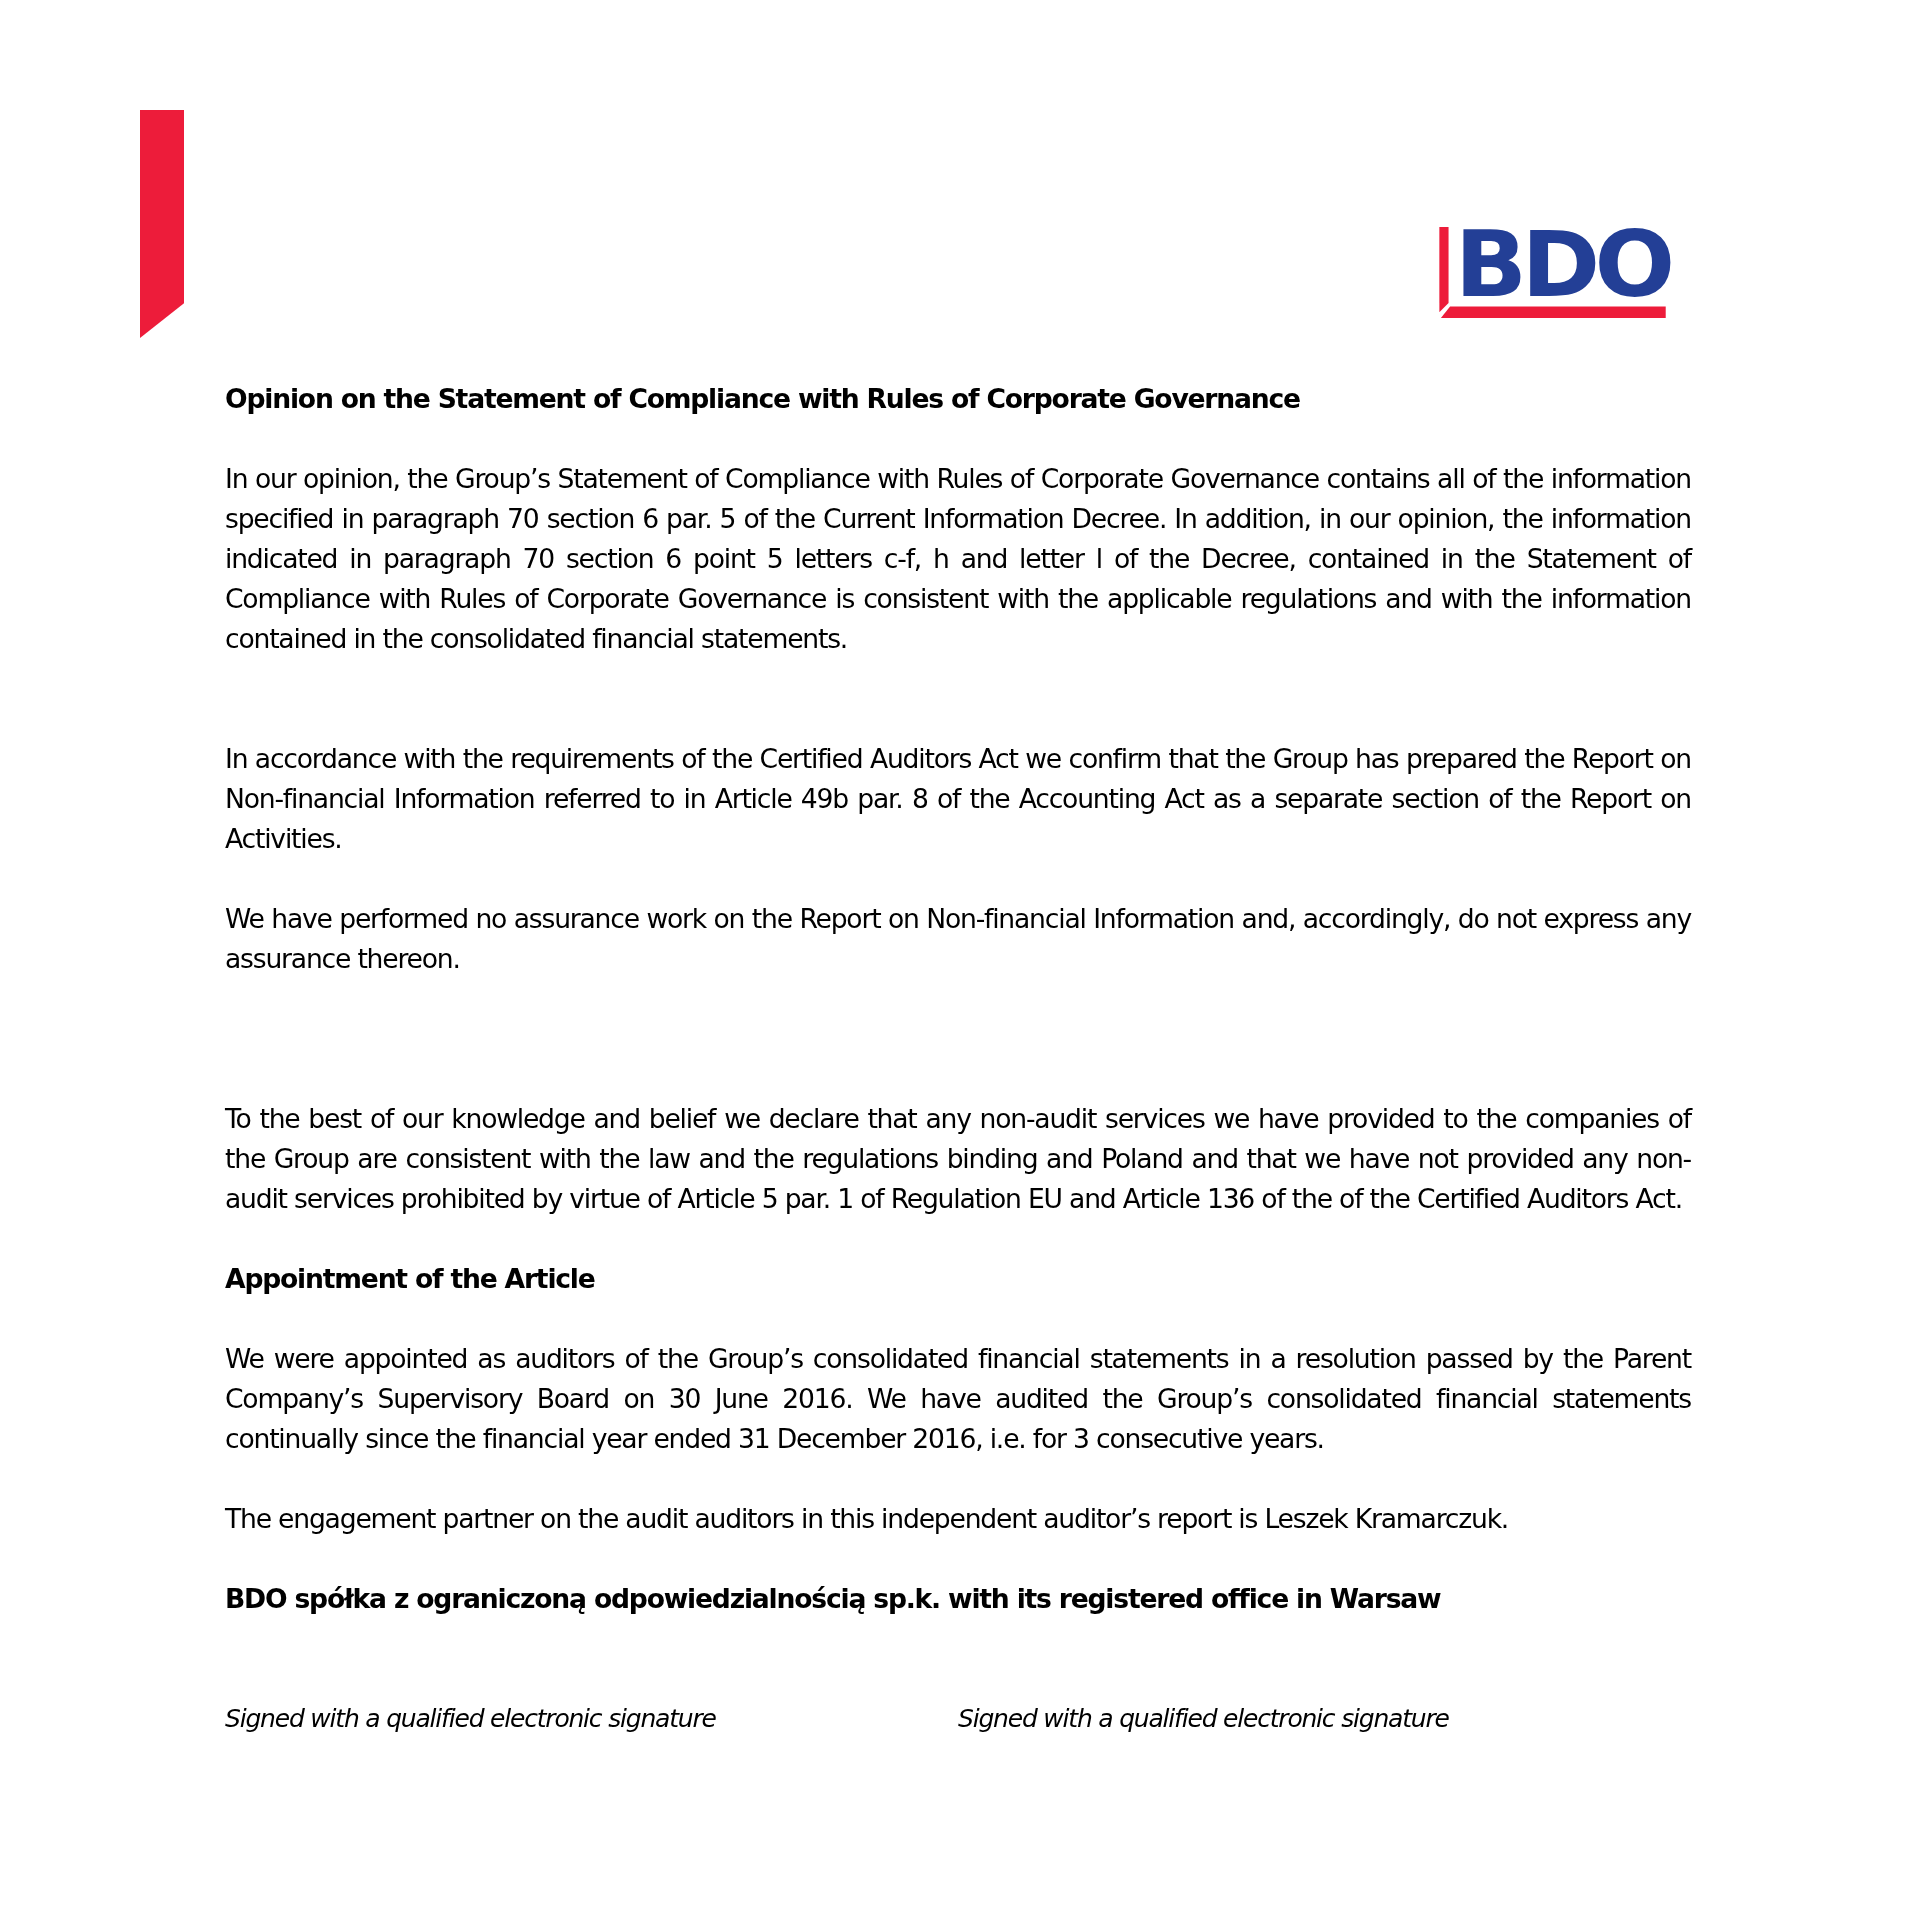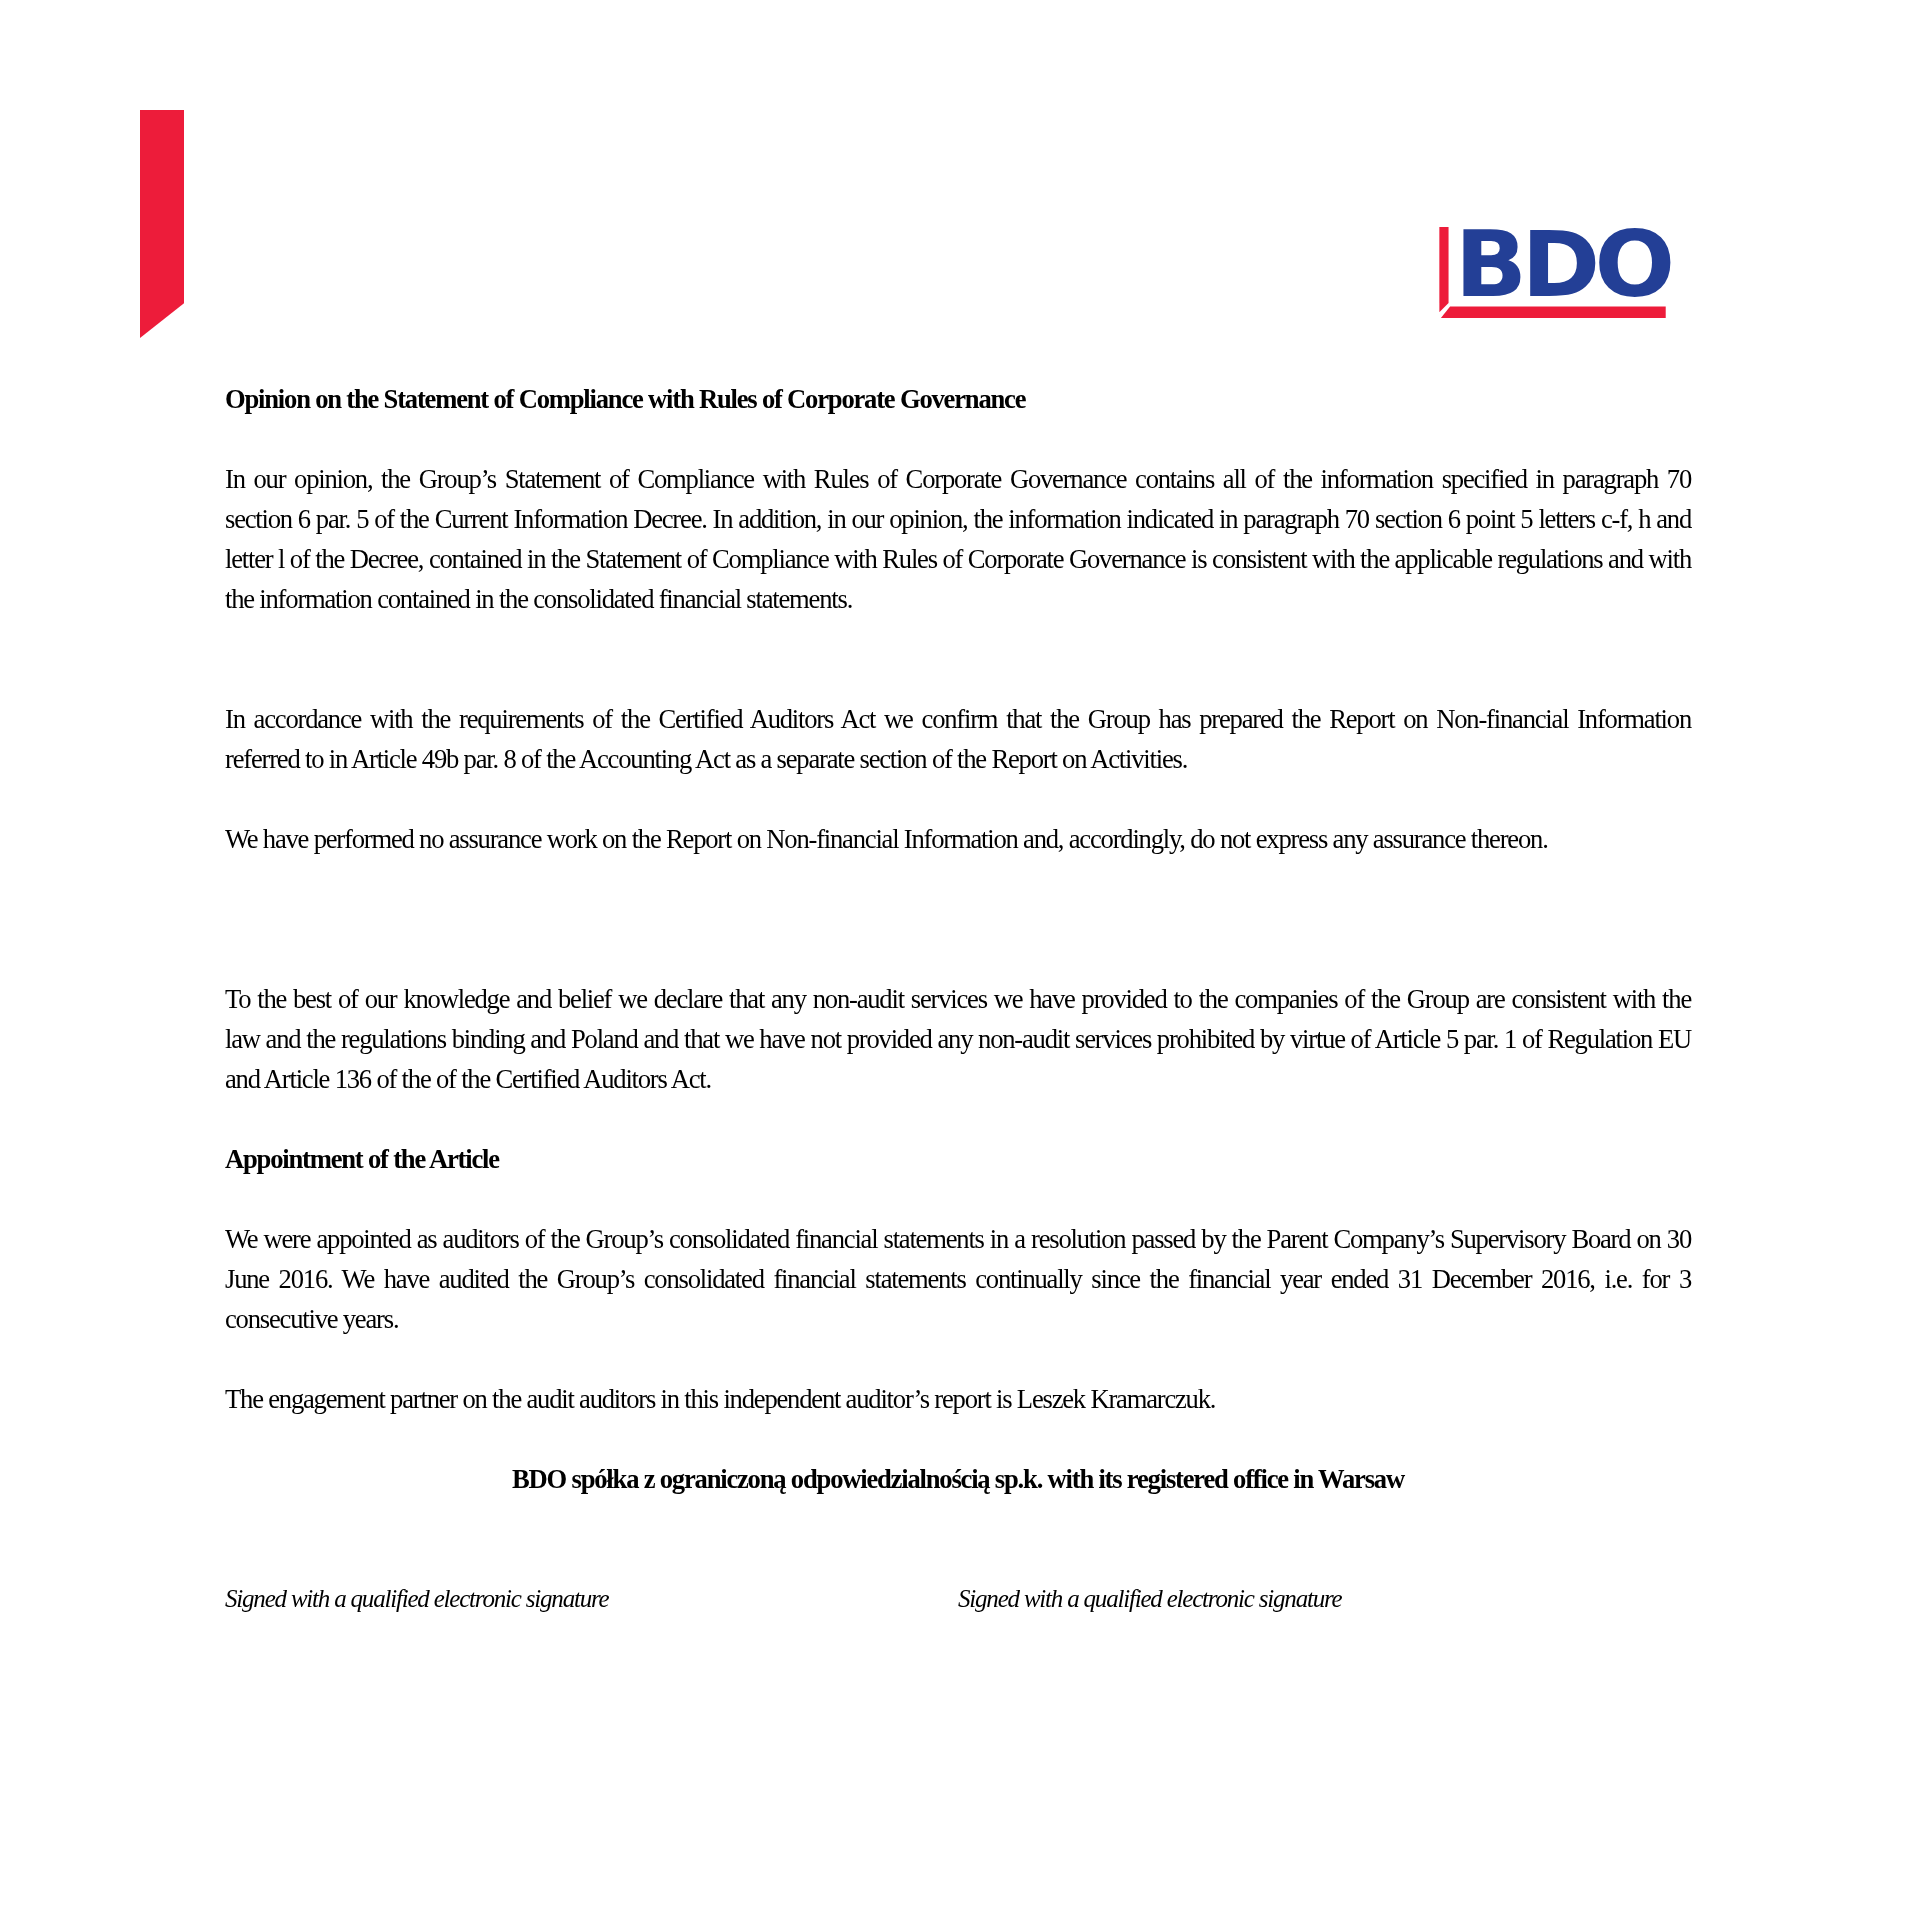--- a/index.html
+++ b/index.html
@@ -3,26 +3,26 @@
 <meta charset="utf-8">
 <style>
   html, body { margin: 0; padding: 0; background: #ffffff; }
   body { width: 1910px; height: 2703px; position: relative; overflow: hidden;
          font-family: "DejaVu Sans", "Liberation Sans", sans-serif; color: #000; }
   .page { position: absolute; left: 0; top: 0; width: 1910px; height: 2703px; }
   .bar-top { position: absolute; left: 140px; top: 110px; width: 44px; height: 228px; }
   .logo { position: absolute; left: 1439px; top: 227px; width: 252px; height: 94px; }
   .content { position: absolute; left: 225px; top: 379px; width: 1466px;
              font-size: 26.6px; line-height: 40px; letter-spacing: -1.2px; }
-  .content p { margin: 0; font-family: Liberation Serif, serif; }
+  .content p { margin: 0; }
   .h-bold { font-weight: bold; }
   .gap { height: 40px; }
   .justify { text-align: justify; text-align-last: left; }
   .h-large { font-size: 32px; font-weight: bold; line-height: 40px; letter-spacing: -1.2px; }
-  .center { text-align: center; }
+  .center { }
   .sig-row { display: flex; }
   .sig-col { width: 755px; }
   .italic { font-style: italic; font-size: 25px; }
 </style>
 </head>
 <body>
 
 <div class="page">
 
   <svg class="bar-top" viewBox="0 0 115 592" preserveAspectRatio="none">

